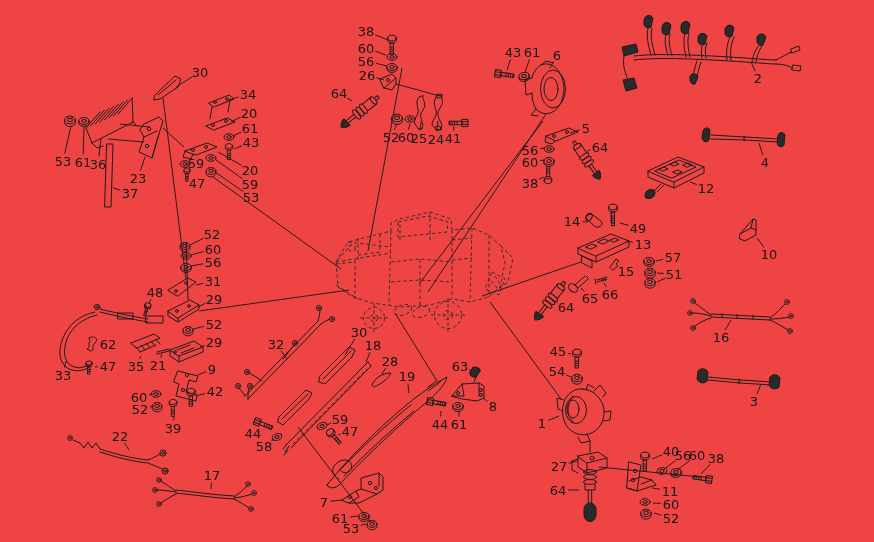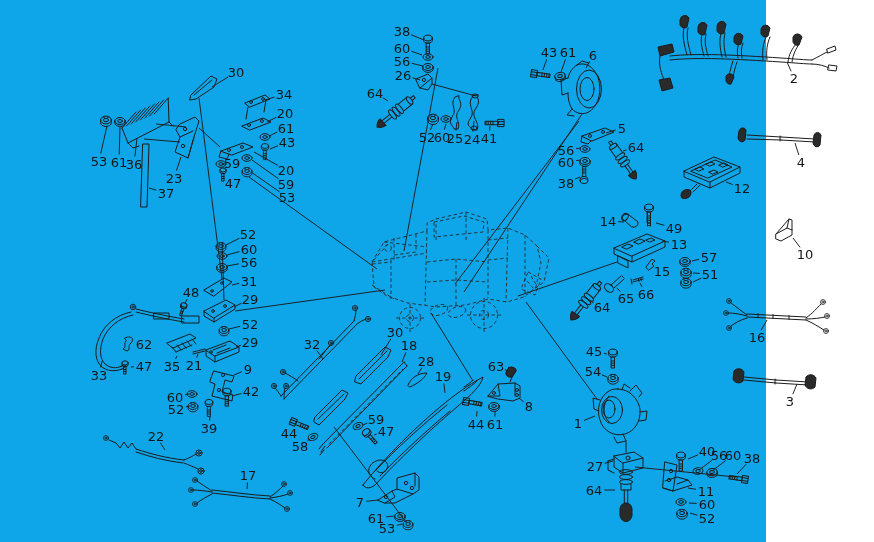--- a/index.html
+++ b/index.html
@@ -1,17 +1,17 @@
 <!DOCTYPE html>
 <html><head>
 <meta charset="utf-8">
 <style>
   html,body{margin:0;padding:0;background:#ffffff;}
   body{width:874px;height:542px;overflow:hidden;font-family:"DejaVu Sans",sans-serif;}
-  #stage{position:relative;width:730px;height:542px;background:#0ea5e9;padding-left:36px;}
+  #stage{position:relative;width:874px;height:542px;background:#ef4444;}
   svg{display:block;}
   .lbl{font-family:"DejaVu Sans",sans-serif;font-size:13px;fill:#161616;}
   .ink{stroke:#1c1c1c;fill:none;stroke-width:1;stroke-linecap:round;stroke-linejoin:round;}
   .inkf{stroke:#1c1c1c;fill:#2a2a2a;stroke-width:1;}
   .dash{stroke:#2a2a2a;fill:none;stroke-width:0.9;stroke-dasharray:3.5 2.6;stroke-linecap:butt;}
   .lead{stroke:#1c1c1c;stroke-width:0.95;}
 </style>
 </head>
 <body>
 

